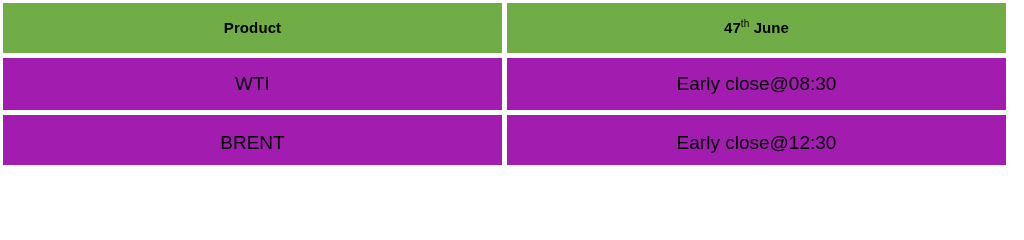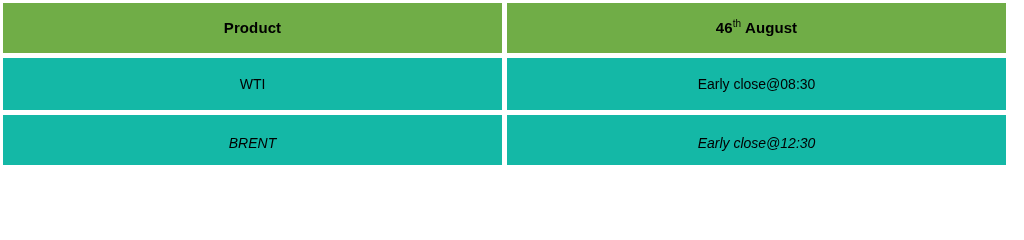--- a/index.html
+++ b/index.html
@@ -58,50 +58,49 @@
   }
 
   .sup-ord {
     font-size: 10px;
     vertical-align: super;
     line-height: 0;
     font-weight: normal;
   }
 
   td.body-cell {
-    background: #14b8a6;
+    background: #a21caf;
     color: #000000;
     font-weight: normal;
-    font-size: 14px;
+    font-size: 19px;
     height: 52px;
     line-height: 52px;
   }
 
   tr.data-row-last td.body-cell {
     height: 56px;
     line-height: 56px;
-    font-style: italic;
   }
 </style>
 </head>
 <body>
 
 <div class="table-wrap">
   <table class="schedule">
     <colgroup>
       <col class="col-product">
       <col class="col-date">
     </colgroup>
     <thead>
       <tr>
         <th class="header-cell">
           <span class="header-text">Product</span>
         </th>
         <th class="header-cell">
-          <span class="header-text">46</span><span class="sup-ord">th</span><span class="header-text"> August</span>
+          <span class="header-text">47</span><span class="sup-ord">th</span><span class="header-text"> June</span>
         </th>
       </tr>
     </thead>
     <tbody>
       <tr class="data-row">
         <td class="body-cell">WTI</td>
         <td class="body-cell">Early close@08:30</td>
       </tr>
       <tr class="data-row data-row-last">
         <td class="body-cell">BRENT</td>

